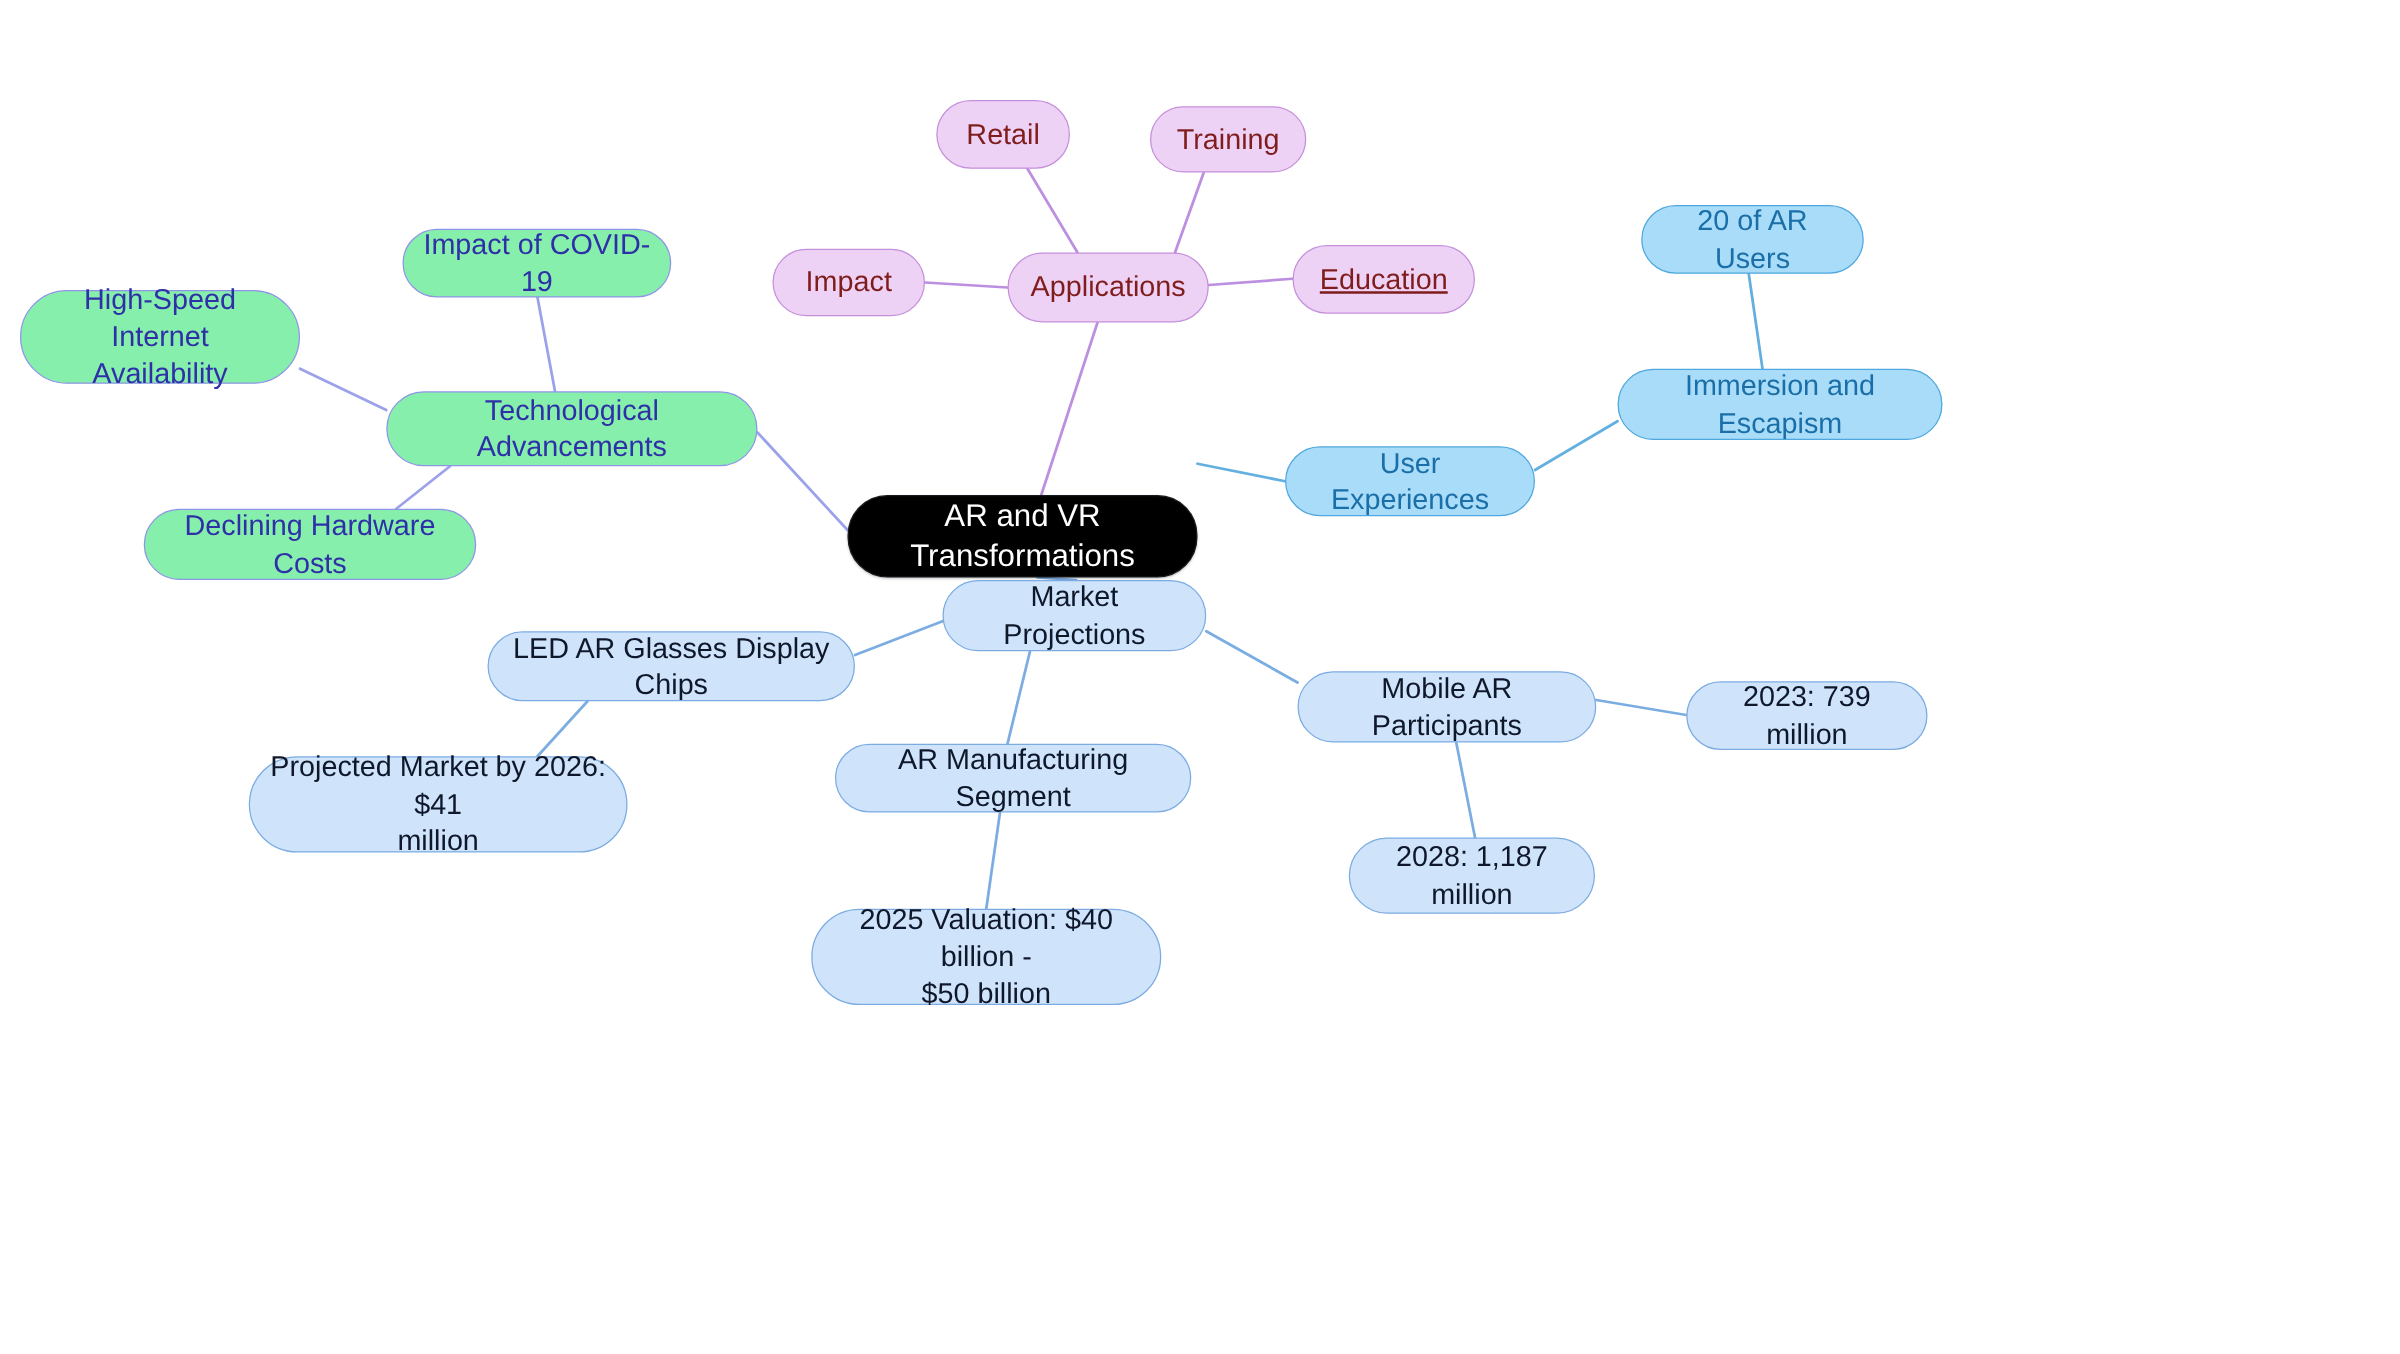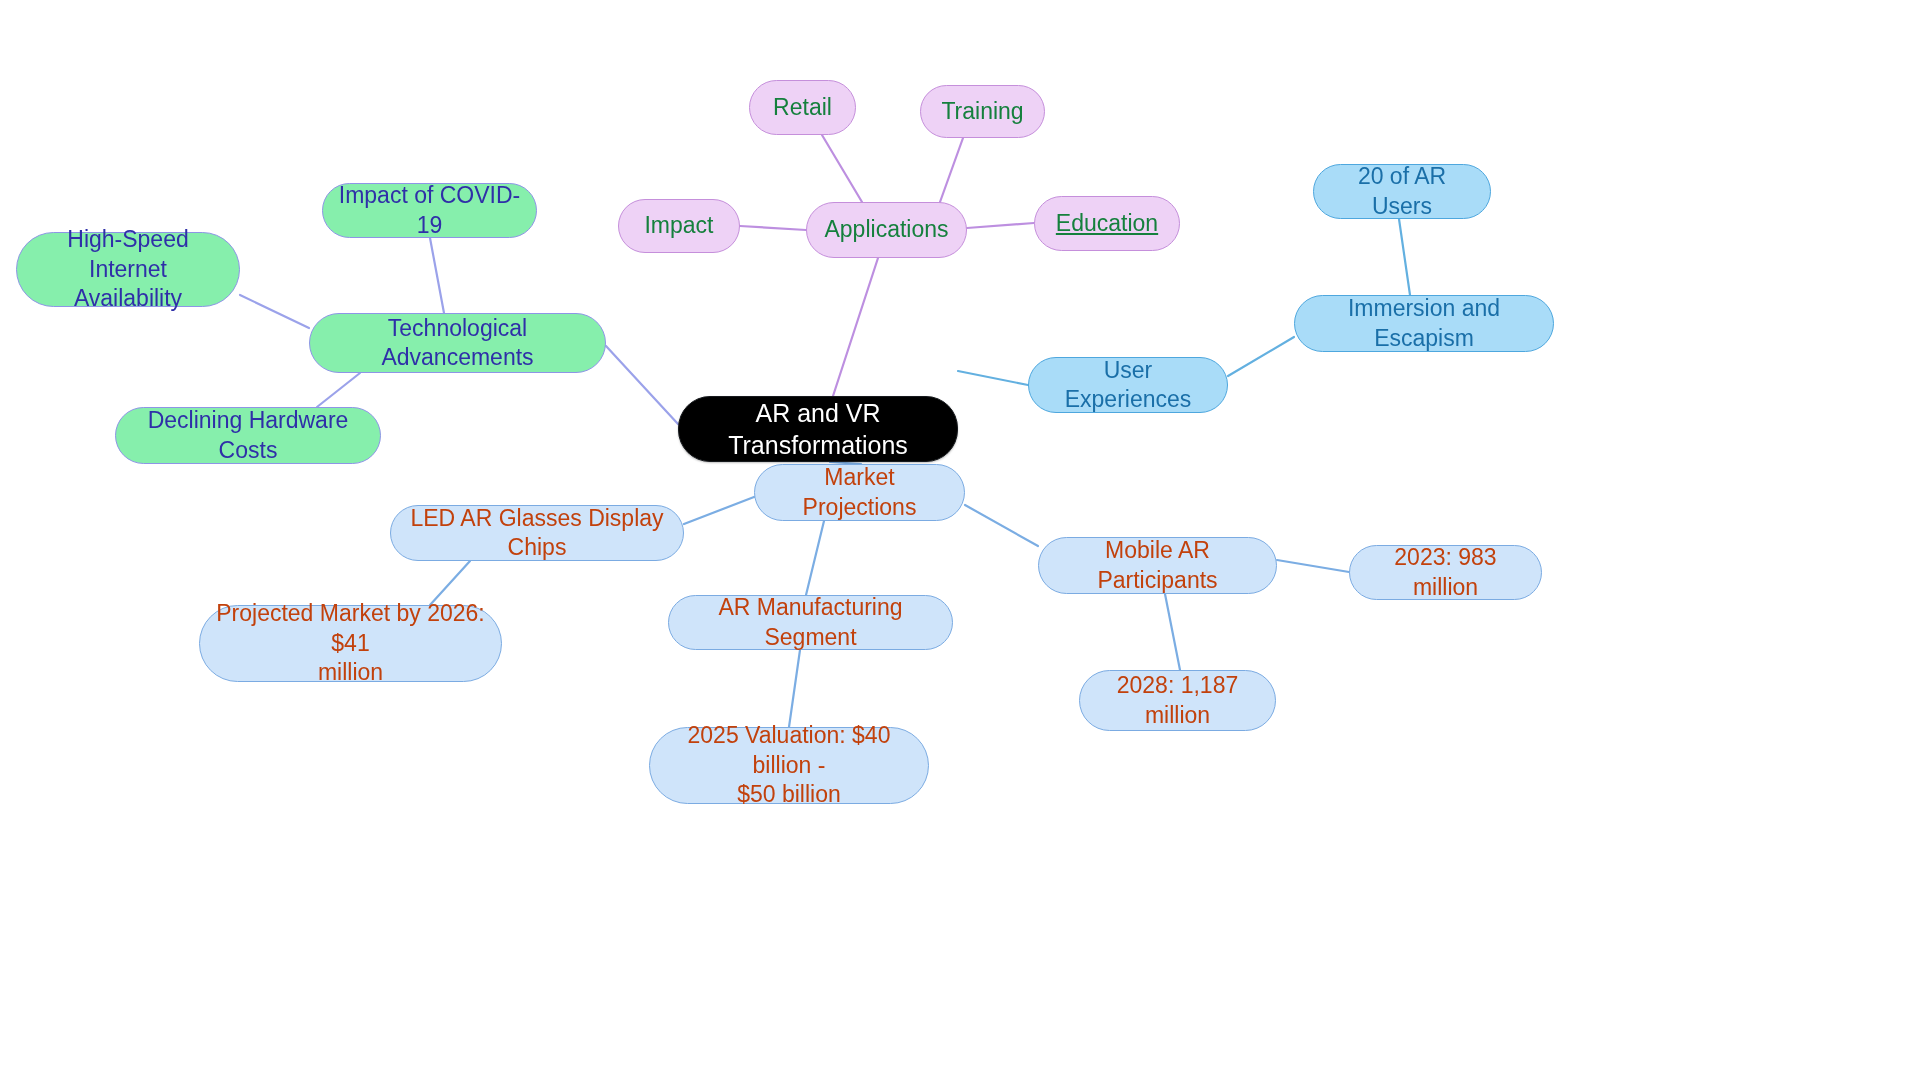--- a/index.html
+++ b/index.html
@@ -58,35 +58,35 @@
   .n-lav {
     background: #86efac;
     border-color: #8e95e6;
     color: #2f2fa8;
     font-size: 23px;
   }
   
   .n-pink {
     background: #eed2f6;
     border-color: #c58fdb;
-    color: #15803d;
+    color: #7f1d1d;
     font-size: 23px;
   }
   
   .n-sky {
     background: #a9dcf8;
     border-color: #4ea7de;
     color: #1a6fa8;
     font-size: 23px;
   }
   
   .n-blue {
     background: #cfe4fa;
     border-color: #7babe2;
-    color: #c2410c;
+    color: #0f172a;
     font-size: 23px;
   }
 </style>
 </head>
 <body>
 
 <div id="canvas">
   <svg id="edges" viewBox="0 0 1920 1083" xmlns="http://www.w3.org/2000/svg">
       <line x1="678" y1="424" x2="606" y2="346" stroke="#9ba2ea" stroke-width="2.2" stroke-linecap="round"></line>
       <line x1="309" y1="328" x2="240" y2="295" stroke="#9ba2ea" stroke-width="2.2" stroke-linecap="round"></line>
@@ -125,16 +125,16 @@
       <div class="node n-sky" style="left: 1294px; top: 295px; width: 260px; height: 57px;"><span class="node-label">Immersion and Escapism</span></div>
       <div class="node n-sky" style="left: 1313px; top: 164px; width: 178px; height: 55px;"><span class="node-label">20 of AR Users</span></div>
       <div class="node n-blue" style="left: 754px; top: 464px; width: 211px; height: 57px;"><span class="node-label">Market Projections</span></div>
       <div class="node n-blue" style="left: 390px; top: 505px; width: 294px; height: 56px;"><span class="node-label">LED AR Glasses Display Chips</span></div>
       <div class="node n-blue" style="left: 199px; top: 605px; width: 303px; height: 77px;"><span class="node-label">Projected Market by 2026: $41
 million</span></div>
       <div class="node n-blue" style="left: 668px; top: 595px; width: 285px; height: 55px;"><span class="node-label">AR Manufacturing Segment</span></div>
       <div class="node n-blue" style="left: 649px; top: 727px; width: 280px; height: 77px;"><span class="node-label">2025 Valuation: $40 billion -
 $50 billion</span></div>
       <div class="node n-blue" style="left: 1038px; top: 537px; width: 239px; height: 57px;"><span class="node-label">Mobile AR Participants</span></div>
-      <div class="node n-blue" style="left: 1349px; top: 545px; width: 193px; height: 55px;"><span class="node-label">2023: 983 million</span></div>
+      <div class="node n-blue" style="left: 1349px; top: 545px; width: 193px; height: 55px;"><span class="node-label">2023: 739 million</span></div>
       <div class="node n-blue" style="left: 1079px; top: 670px; width: 197px; height: 61px;"><span class="node-label">2028: 1,187 million</span></div>
     </div>
 </div>
 
 </body></html>

